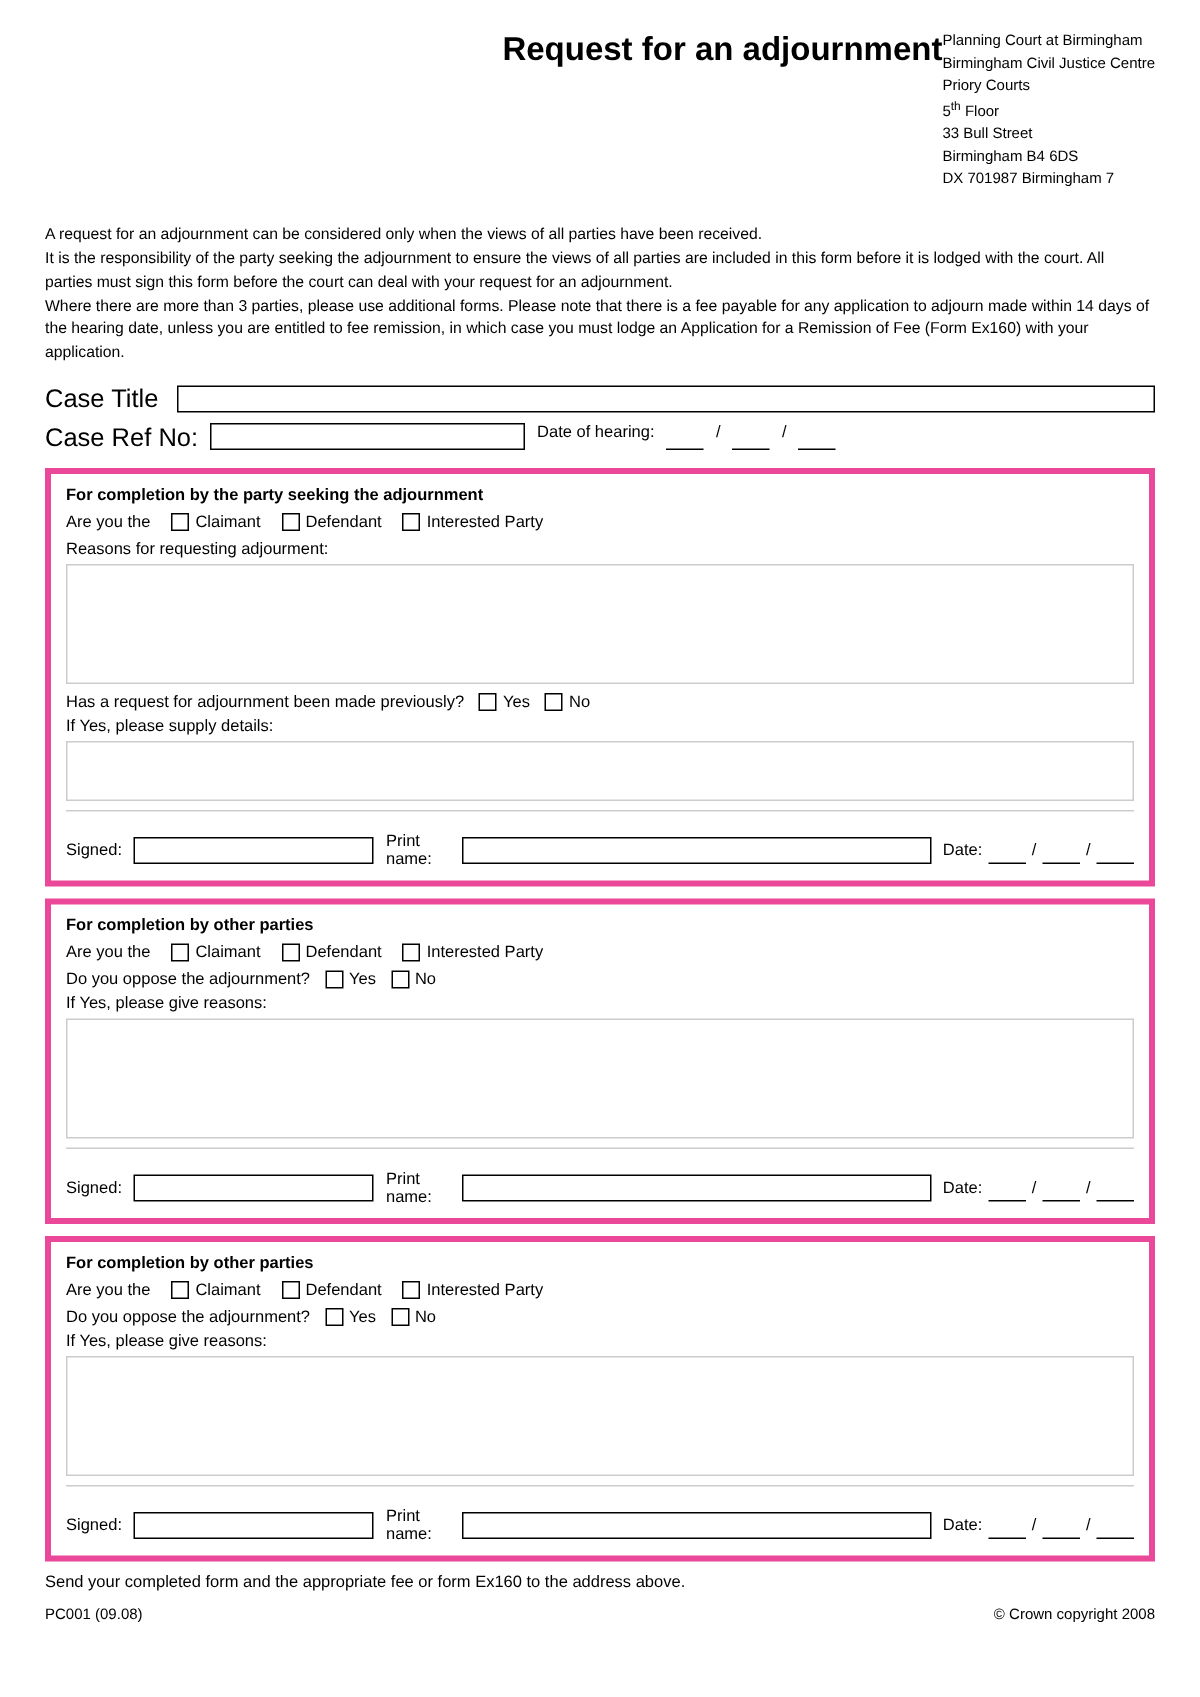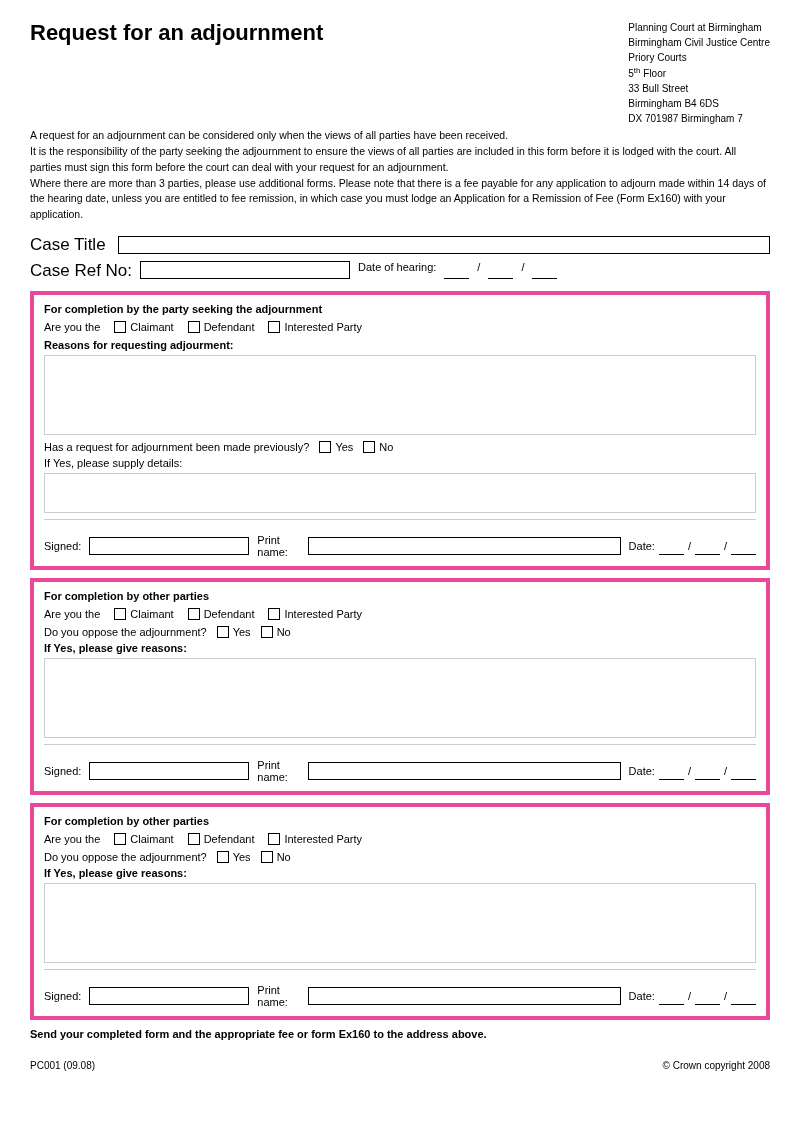--- a/index.html
+++ b/index.html
@@ -7,23 +7,23 @@
       font-family: Arial, sans-serif;
       font-size: 11px;
       background: #fff;
       color: #000;
       width: 800px;
       min-height: 1131px;
       padding: 20px 30px;
     }
     .header-row {
       display: flex;
-      justify-content: space-between;
+      justify-content: flex-end;
       align-items: flex-start;
-      margin-bottom: 2px;
+      margin-bottom: 22px;
     }
     .main-title {
       font-size: 22px;
       font-weight: bold;
     }
     .court-info {
       font-size: 10px;
       line-height: 1.5;
       text-align: left;
     }
@@ -96,21 +96,21 @@
       font-size: 11px;
     }
     .checkbox {
       width: 12px;
       height: 12px;
       border: 1px solid #000;
       display: inline-block;
       flex-shrink: 0;
     }
     .reasons-label {
-      font-weight: bold;
+      font-weight: normal;
       font-size: 11px;
       margin-bottom: 4px;
     }
     .text-area-box {
       border: 1px solid #ccc;
       width: 100%;
       height: 70px;
       margin-bottom: 6px;
     }
     .previously-row {
@@ -174,24 +174,24 @@
       margin-bottom: 4px;
       font-size: 11px;
     }
     .footer-row {
       display: flex;
       justify-content: space-between;
       margin-top: 8px;
       font-size: 10px;
     }
     .send-form-text {
-      font-weight: bold;
+      font-weight: normal;
       font-size: 11px;
       margin-top: 6px;
-      margin-bottom: 20px;
+      margin-bottom: 10px;
     }
     .case-title-row {
       display: flex;
       align-items: center;
       gap: 8px;
       margin-bottom: 6px;
     }
     .superscript { vertical-align: super; font-size: 8px; }
   </style>
 </head>

